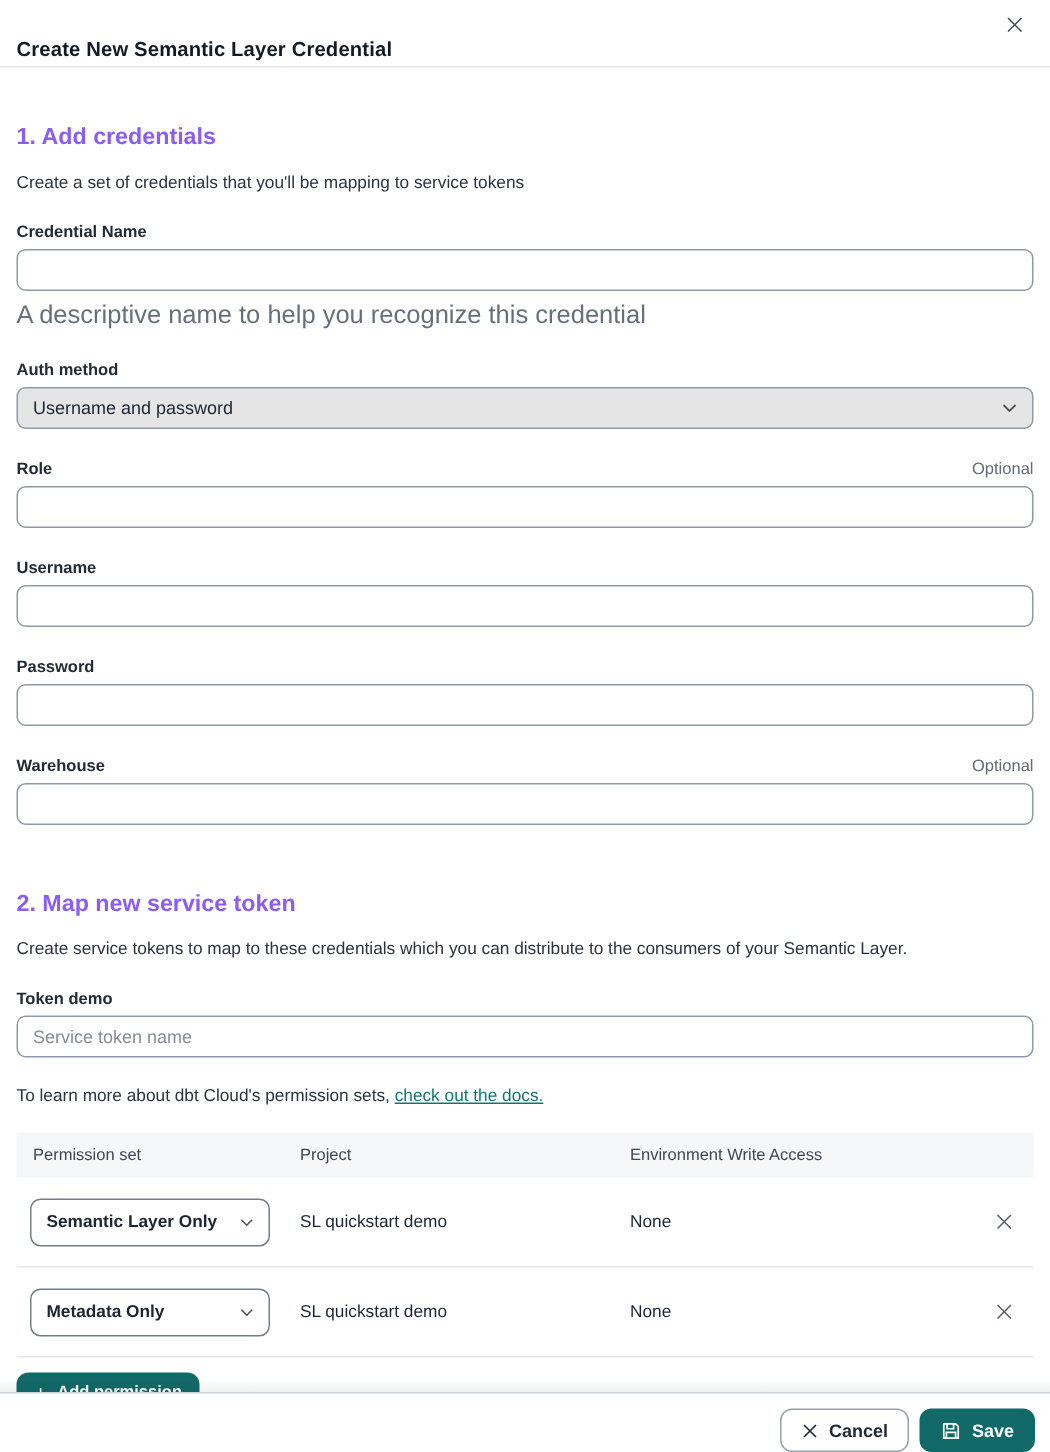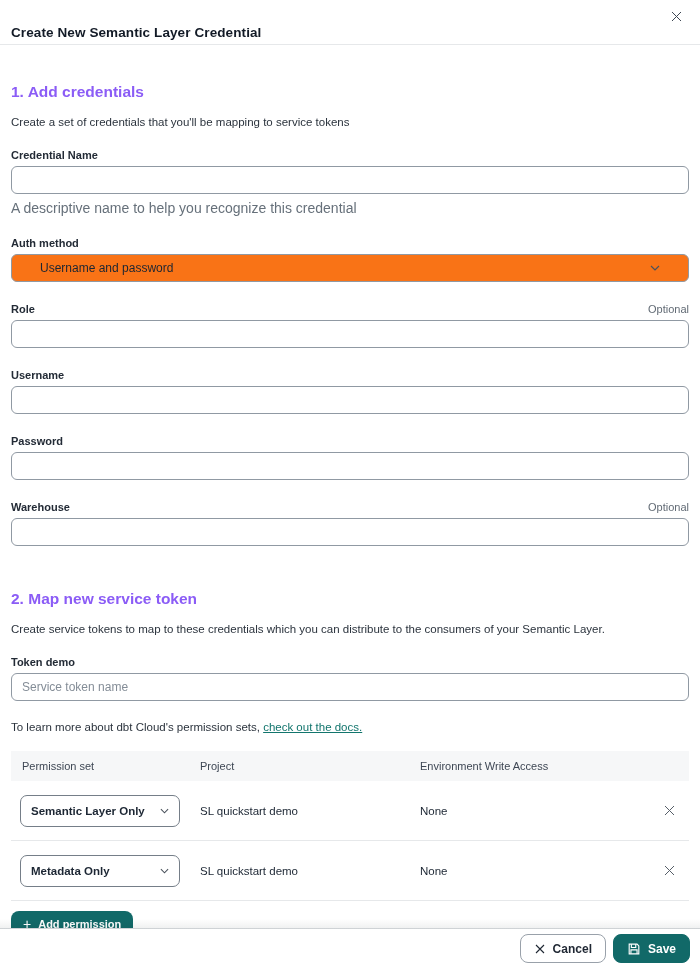--- a/index.html
+++ b/index.html
@@ -81,33 +81,33 @@
     padding: 0 10px;
     font-family: "Liberation Sans", sans-serif;
     font-size: 12px;
     color: #0f172a;
     background: #fff;
     outline: none;
   }
   .text-input::placeholder { color: #848d97; }
   .helper-text {
     margin-top: 6px;
-    font-size: 14px;
+    font-size: 17px;
     color: #66707a;
   }
   .select-box {
     width: 100%;
     height: 28px;
     border: 1px solid #9099a3;
     border-radius: 6px;
-    padding: 0 28px;
+    padding: 0 10px;
     display: flex;
     align-items: center;
     justify-content: space-between;
-    background: #f97316;
+    background: #e5e5e5;
     cursor: pointer;
   }
   .select-box .select-value {
     font-size: 12px;
     color: #1c2633;
   }
   .section2-heading { margin-top: 44px; }
   .docs-note {
     margin-top: 20px;
     font-size: 11.5px;
@@ -193,21 +193,21 @@
   }
   .add-permission-btn .plus { font-size: 14px; font-weight: 400; line-height: 1; }
   
   .modal-footer {
     position: absolute;
     left: 0; right: 0; bottom: 0;
     height: 40px;
     background: #fff;
     border-top: 1px solid #dcdfe2;
     display: flex;
-    align-items: center;
+    align-items: flex-end;
     justify-content: flex-end;
     gap: 7px;
     padding: 0 10px;
   }
   .modal-footer::before {
     content: "";
     position: absolute;
     left: 0; right: 0; bottom: 100%;
     height: 10px;
     background: linear-gradient(to bottom, rgba(23,32,42,0), rgba(23,32,42,0.07));

